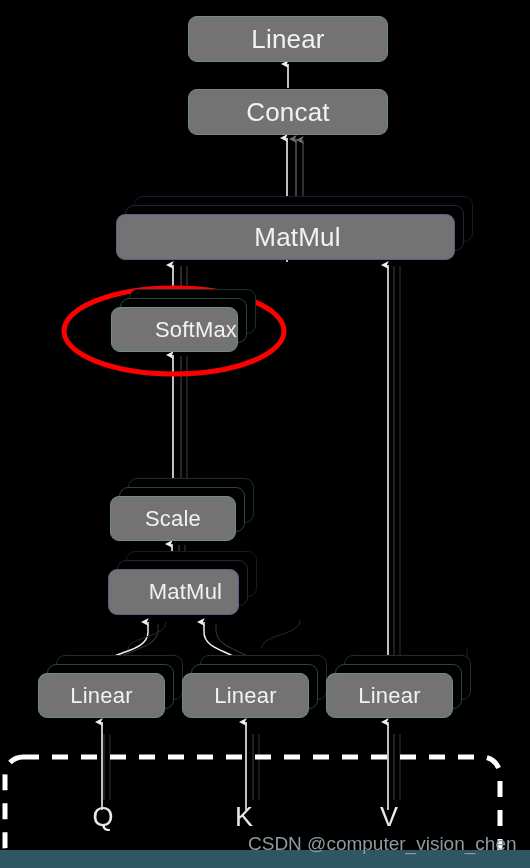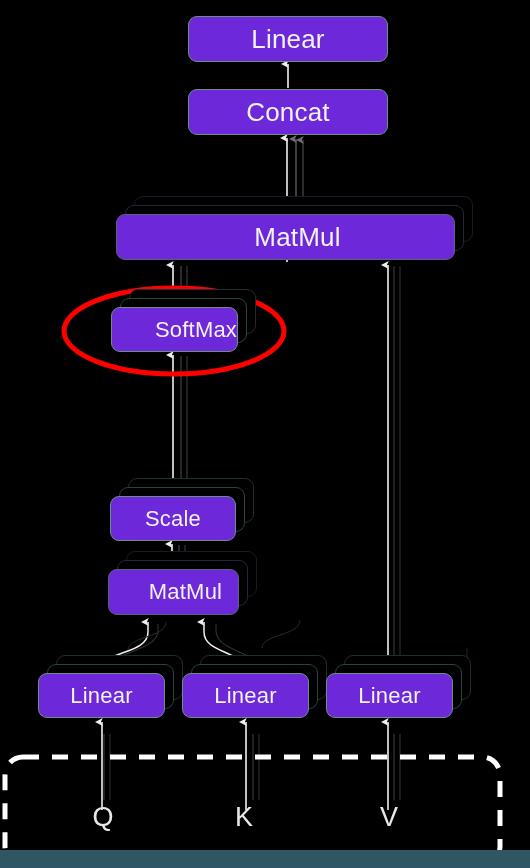--- a/index.html
+++ b/index.html
@@ -23,21 +23,21 @@
     left: 0;
     top: 0;
     width: 530px;
     height: 868px;
   }
   .node {
     position: absolute;
     display: flex;
     align-items: center;
     justify-content: center;
-    background: #6d28d9;
+    background: #737373;
     border-radius: 9px;
     box-sizing: border-box;
     color: #f2f2f2;
     letter-spacing: 0.2px;
     white-space: nowrap;
     z-index: 5;
   }
   .node.teal  { border: 1.4px solid #6f8d83; }
   .node.purple{ border: 1.4px solid #5b5f80; padding-left: 24px; }
 
@@ -210,14 +210,15 @@
       </div>
     </div>
 
   <div id="qkv">
       <div class="qkv-label" style="left: 103px; top: 817px;">Q</div>
       <div class="qkv-label" style="left: 244px; top: 817px;">K</div>
       <div class="qkv-label" style="left: 389px; top: 817px;">V</div>
     </div>
 
   <div id="bottom-bar"></div>
+  <div id="watermark">CSDN @computer_vision_chen</div>
 
 </div>
 
 </body></html>

